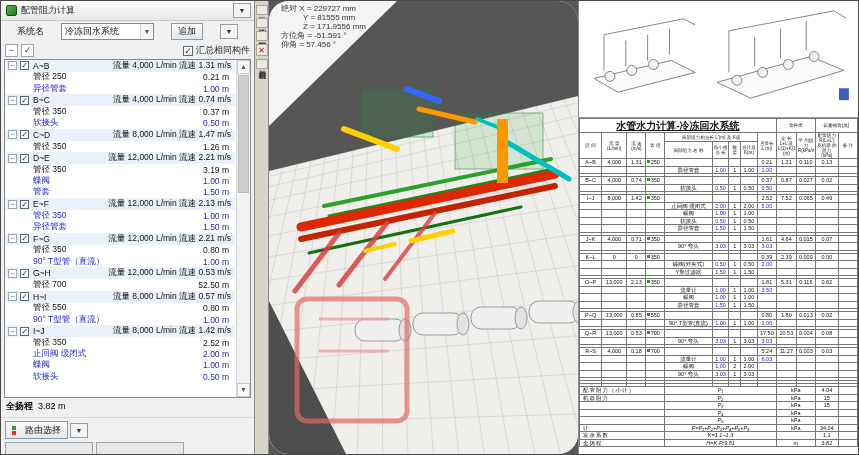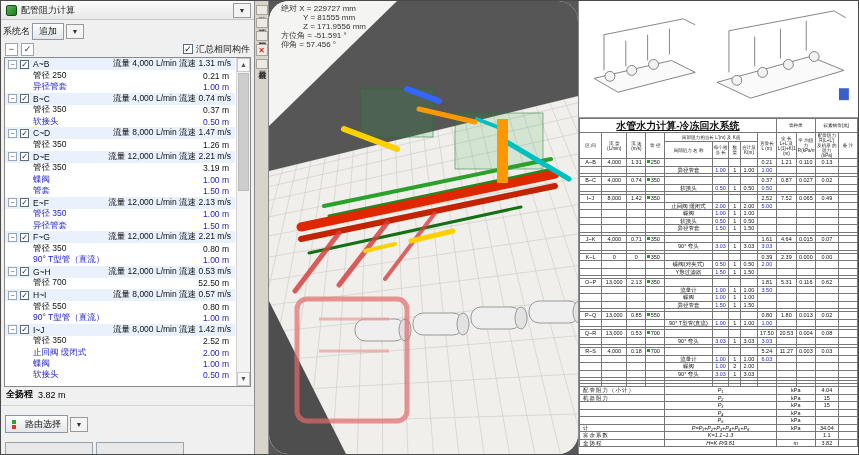--- a/index.html
+++ b/index.html
@@ -5,21 +5,21 @@
   html,body{margin:0;padding:0;background:#9a9a9a;}
   *{box-sizing:border-box;font-family:"Liberation Sans","DejaVu Sans",sans-serif;}
   .app{position:relative;width:859px;height:455px;background:#f0f0f0;border:1px solid #4a4a4a;display:flex;overflow:hidden;}
 
   
   .left-panel{width:255px;height:100%;background:#f0f0f0;border-right:1px solid #8a8a8a;display:flex;flex-direction:column;position:relative;}
   .titlebar{height:20px;display:flex;align-items:center;padding:0 3px;border-bottom:1px solid #c8c8c8;background:linear-gradient(#fbfbfb,#e8e8e8);}
   .titlebar .appicon{width:11px;height:11px;margin:0 4px 0 2px;background:linear-gradient(135deg,#57b657,#1d7a1d);border:1px solid #145214;border-radius:2px;}
   .titlebar .ttl{font-size:9px;color:#222;flex:1;}
   .mini-drop{width:18px;height:15px;border:1px solid #9a9a9a;background:#f4f4f4;font-size:7px;color:#333;text-align:center;line-height:14px;}
-  .sysrow{height:22px;display:flex;align-items:center;padding:1px 2px;gap:2px;}
+  .sysrow{height:22px;display:flex;align-items:center;padding:1px 16px;gap:17px;}
   .sysrow .lbl{font-size:9px;color:#222;white-space:nowrap;}
   .combo{flex:1;height:17px;border:1px solid #7a8a99;background:#fff;display:flex;align-items:center;font-size:9px;padding-left:3px;color:#111;}
   .combo .arrow{margin-left:auto;width:13px;height:100%;display:flex;align-items:center;justify-content:center;color:#555;font-size:7px;border-left:1px solid #d0d8e0;background:#f3f6f9;}
   .btn{height:17px;border:1px solid #8a9aa8;background:linear-gradient(#fdfdfd,#e3e7ea);font-size:9px;padding:0 6px;color:#111;display:flex;align-items:center;}
   .chkrow{height:16px;display:flex;align-items:center;padding:0 4px;gap:3px;}
   .tgl{width:13px;height:13px;border:1px solid #9aa5ad;background:#fff;font-size:9px;line-height:11px;text-align:center;color:#333;}
   .chk-right{margin-left:auto;display:flex;align-items:center;gap:3px;font-size:9px;color:#222;}
   .cbx{width:10px;height:10px;border:1px solid #5a6a77;background:#fff;font-size:9px;line-height:9px;text-align:center;color:#222;}
   .seg-list{position:relative;margin:0 3px;border:1px solid #8a8a8a;background:#fff;height:341px;overflow:hidden;padding-right:15px;}
   .seg-header{height:12px;display:flex;align-items:center;background:#e9f2fc;font-size:8.5px;color:#111;padding-left:3px;cursor:default;}
@@ -29,21 +29,21 @@
   .seg-header .seg-info{margin-left:auto;padding-right:4px;color:#111;}
   .seg-item{height:11.3px;display:flex;align-items:center;font-size:8.5px;color:#111;padding-left:28px;background:#fff;}
   .seg-item .val{margin-left:auto;padding-right:6px;}
   .seg-item.blue{color:#2323cc;}
   .vscroll{position:absolute;top:0;right:0;width:14px;height:100%;background:#f2f2f2;border-left:1px solid #d5d5d5;}
   .vscroll .sb-btn{height:14px;border:1px solid #c9c9c9;background:#f7f7f7;font-size:7px;text-align:center;line-height:12px;color:#555;}
   .vscroll .sb-down{position:absolute;bottom:0;left:0;right:0;}
   .vscroll .thumb{position:absolute;top:15px;left:1px;right:1px;height:118px;background:#cdcdcd;border:1px solid #bdbdbd;}
   .headrow{height:16px;display:flex;align-items:center;padding:0 5px;font-size:9px;color:#000;}
   .headrow b{margin-right:5px;}
-  .routerow{height:22px;display:flex;align-items:center;padding:18px 4px;gap:2px;border-top:1px solid #d5d5d5;margin-top:3px;}
+  .routerow{height:22px;display:flex;align-items:center;padding:12px 4px;gap:2px;border-top:1px solid #d5d5d5;margin-top:3px;}
   .routebtn{height:18px;border:1px solid #8a9aa8;background:linear-gradient(#fdfdfd,#e3e7ea);font-size:9px;display:flex;align-items:center;gap:3px;padding:0 6px;color:#111;}
   .routebtn .ricon{width:10px;height:9px;background:
      linear-gradient(90deg,#2fa32f 0 4px,transparent 4px) left top/10px 4px no-repeat,
      linear-gradient(90deg,#d33 0 4px,transparent 4px) right bottom/10px 4px no-repeat;}
   .stubrow{height:12px;display:flex;gap:3px;padding:0 4px;overflow:hidden;}
   .stub{width:88px;height:16px;border:1px solid #9aa5ad;background:#e8e8e8;}
 
   
   .center{width:323px;height:100%;position:relative;background:#585858;display:flex;}
   .tabstrip{width:14px;height:100%;background:#d8d4cc;border-right:1px solid #8a8a8a;display:flex;flex-direction:column;align-items:center;padding-top:4px;gap:3px;}
@@ -75,20 +75,24 @@
 <div class="app">
 
   <div class="left-panel">
     <div class="titlebar">
       <span class="appicon"></span>
       <span class="ttl">配管阻力计算</span>
       <span class="mini-drop">▼</span>
     </div>
     <div class="sysrow">
       <span class="lbl">系统名</span>
+      <span class="combo">
+        <span>冷冻回水系统</span>
+        <span class="arrow">▼</span>
+      </span>
       <span class="btn">追加</span>
       <span class="mini-drop">▼</span>
     </div>
     <div class="chkrow">
       <span class="tgl">−</span>
       <span class="tgl">✓</span>
       <span class="chk-right">
         <span class="cbx">✓</span>
         <span>汇总相同构件</span>
       </span>

